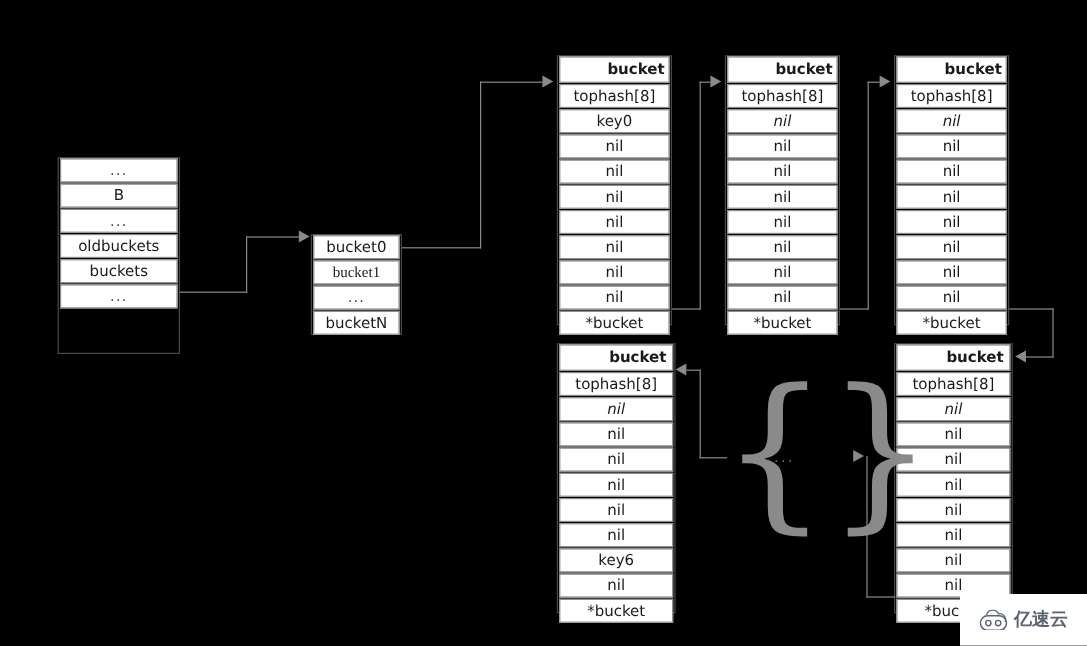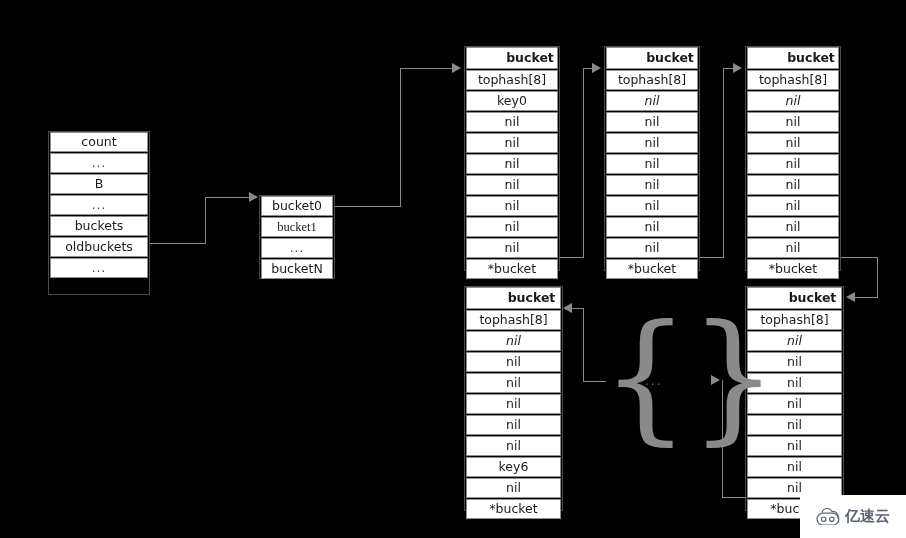--- a/index.html
+++ b/index.html
@@ -62,26 +62,25 @@
     color:#5a6473;font-size:15px;font-weight:bold;
     font-family:"DejaVu Sans","Liberation Sans",sans-serif;letter-spacing:0px;
   }
 </style>
 </head>
 <body>
 
 <div id="stage">
 
   <div class="tbl" id="hmap-table" style="left:48px;top:131px;width:102px;height:164px;">
-    <div class="row" style="height:20px;">count</div>
     <div class="row dots" style="height:20px;">...</div>
     <div class="row" style="height:20px;">B</div>
     <div class="row dots" style="height:20px;">...</div>
+    <div class="row" style="height:20px;">oldbuckets</div>
     <div class="row" style="height:20px;">buckets</div>
-    <div class="row" style="height:20px;">oldbuckets</div>
     <div class="row dots" style="height:20px;">...</div>
   </div>
 
   <div class="tbl" id="bucket-array-table" style="left:259px;top:195px;width:76px;height:84px;">
     <div class="row" style="height:20px;">bucket0</div>
     <div class="row" style="height:20px;font-family:Liberation Serif, serif;">bucket1</div>
     <div class="row dots" style="height:20px;">...</div>
     <div class="row" style="height:20px;">bucketN</div>
   </div>
 

